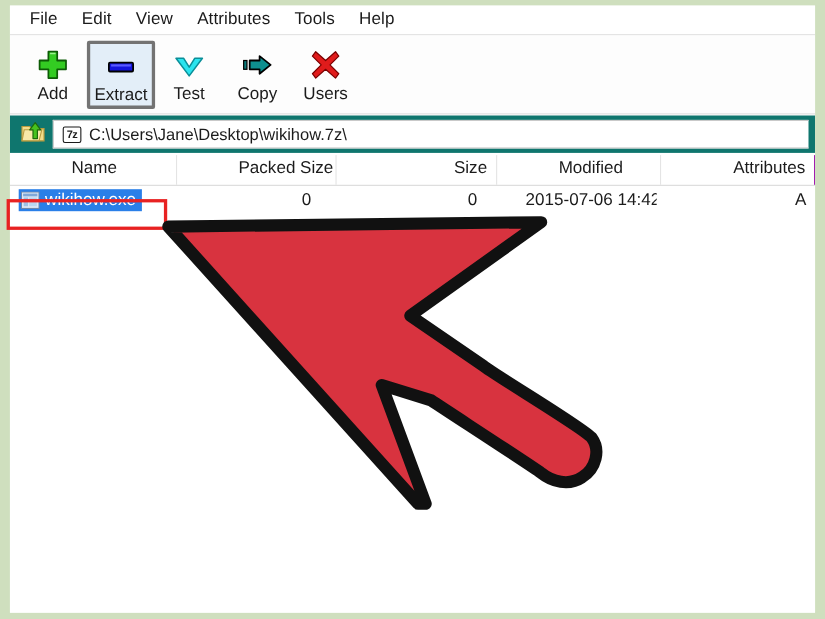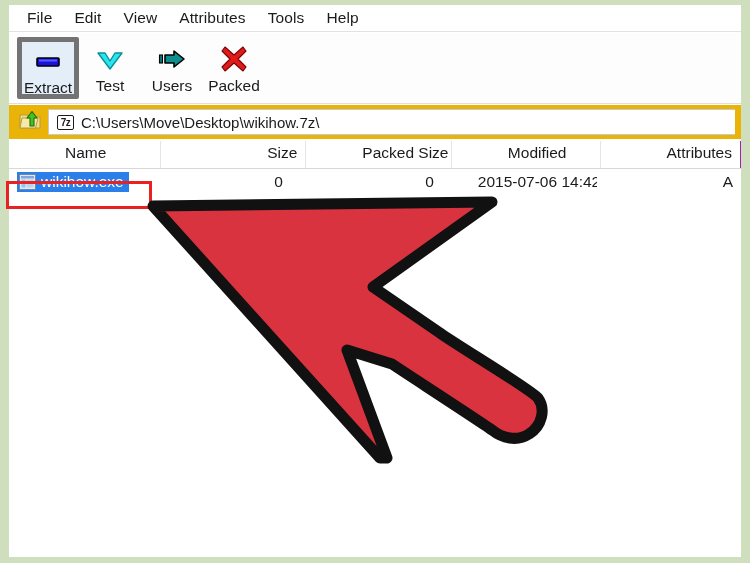--- a/index.html
+++ b/index.html
@@ -78,21 +78,21 @@
     align-items: center;
     justify-content: flex-start;
     padding-top: 5px;
     box-sizing: border-box;
     cursor: default;
     border: 1px solid transparent;
     border-radius: 2px;
   }
   .tb-btn.active {
     background: #e3eef8;
-    border: 5px solid #737373;
+    border: 3px solid #737373;
   }
   .tb-ico {
     height: 32px;
     width: 40px;
     display: flex;
     align-items: center;
     justify-content: center;
   }
   .tb-label {
     font-size: 15.5px;
@@ -101,21 +101,21 @@
     white-space: nowrap;
   }
 
   
   .addressbar {
     position: absolute;
     left: 0;
     top: 100px;
     width: 100%;
     height: 34px;
-    background: #eab308;
+    background: #0f766e;
     display: flex;
     align-items: center;
     box-sizing: border-box;
   }
   .up-btn {
     width: 36px;
     height: 30px;
     display: flex;
     align-items: center;
     justify-content: center;
@@ -266,20 +266,29 @@
       <div class="menu-item">File</div>
       <div class="menu-item">Edit</div>
       <div class="menu-item">View</div>
       <div class="menu-item">Attributes</div>
       <div class="menu-item">Tools</div>
       <div class="menu-item">Help</div>
     </div>
 
     <div class="toolbar">
 
+      <div class="tb-btn">
+        <span class="tb-ico">
+          <svg width="30" height="30" viewBox="0 0 30 30">
+            <path d="M11 3 H19 V11 H27 V19 H19 V27 H11 V19 H3 V11 H11 Z" fill="#33cc22" stroke="#0d5c06" stroke-width="1.6" stroke-linejoin="round"></path>
+            <path d="M12.5 4.6 H17.5" stroke="#9cf08f" stroke-width="1.4"></path>
+          </svg>
+        </span>
+        <span class="tb-label">Add</span>
+      </div>
 
       <div class="tb-btn active">
         <span class="tb-ico">
           <svg width="30" height="30" viewBox="0 0 30 30">
             <rect x="4" y="11" width="22" height="8" rx="1" fill="#1414dd" stroke="#000000" stroke-width="1.6"></rect>
             <rect x="6" y="12.5" width="18" height="2" fill="#5a5aff"></rect>
           </svg>
         </span>
         <span class="tb-label">Extract</span>
       </div>
@@ -293,55 +302,55 @@
         <span class="tb-label">Test</span>
       </div>
 
       <div class="tb-btn">
         <span class="tb-ico">
           <svg width="30" height="30" viewBox="0 0 30 30">
             <rect x="2.5" y="11" width="3" height="8" fill="#0b7a7a" stroke="#000" stroke-width="1.1"></rect>
             <path d="M8 11 H17 V7 L27 15 L17 23 V19 H8 Z" fill="#0e8f8f" stroke="#000000" stroke-width="1.6" stroke-linejoin="round"></path>
           </svg>
         </span>
+        <span class="tb-label">Copy</span>
+      </div>
+
+
+      <div class="tb-btn">
+        <span class="tb-ico">
+          <svg width="30" height="30" viewBox="0 0 30 30">
+            <path d="M6 3 L15 11 L24 3 L27 7 L19 15 L27 23 L24 27 L15 19 L6 27 L3 23 L11 15 L3 7 Z" fill="#e01b1b" stroke="#7a0000" stroke-width="1.1" stroke-linejoin="round"></path>
+          </svg>
+        </span>
         <span class="tb-label">Users</span>
-      </div>
-
-
-      <div class="tb-btn">
-        <span class="tb-ico">
-          <svg width="30" height="30" viewBox="0 0 30 30">
-            <path d="M6 3 L15 11 L24 3 L27 7 L19 15 L27 23 L24 27 L15 19 L6 27 L3 23 L11 15 L3 7 Z" fill="#e01b1b" stroke="#7a0000" stroke-width="1.1" stroke-linejoin="round"></path>
-          </svg>
-        </span>
-        <span class="tb-label">Packed</span>
       </div>
 
     </div>
 
     <div class="addressbar">
       <div class="up-btn">
         <span>
           <svg width="24" height="22" viewBox="0 0 24 22">
             <path d="M2 6 H9 L11 8 H22 V19 H2 Z" fill="#f2dd8a" stroke="#b99c3f" stroke-width="1.1"></path>
             <path d="M4 9 H20 L17.5 19 H2 Z" fill="#f7e9a8" stroke="#b99c3f" stroke-width="1"></path>
             <path d="M12 17 V9 L9 9 L14 2.5 L19 9 L16 9 V17 Z" fill="#47c21e" stroke="#1d6b0b" stroke-width="1.1" stroke-linejoin="round"></path>
           </svg>
         </span>
       </div>
       <div class="path-field">
         <span class="sevenzip-badge">7z</span>
-        <span class="path-text">C:\Users\Move\Desktop\wikihow.7z\</span>
+        <span class="path-text">C:\Users\Jane\Desktop\wikihow.7z\</span>
       </div>
     </div>
 
     <div class="col-header">
       <div class="cell c-name">Name</div>
+      <div class="cell c-packed" style="text-align:right;display:block;padding-top:3px;">Packed Size</div>
       <div class="cell c-size" style="text-align:right;display:block;padding-top:3px;">Size</div>
-      <div class="cell c-packed" style="text-align:right;display:block;padding-top:3px;">Packed Size</div>
       <div class="cell c-mod">Modified</div>
       <div class="cell c-attr" style="text-align:right;display:block;padding-top:3px;">Attributes</div>
     </div>
 
     <div class="rows">
       <div class="row">
         <div class="cell c-name">
           <span class="name-cell-inner">
             <span class="file-ico">
               <svg width="17" height="16" viewBox="0 0 17 16">

